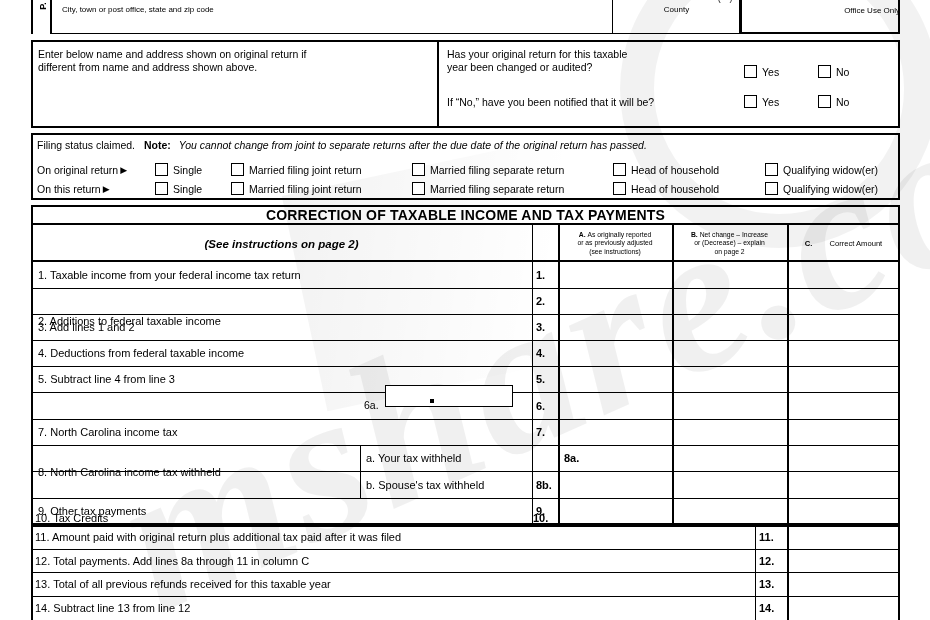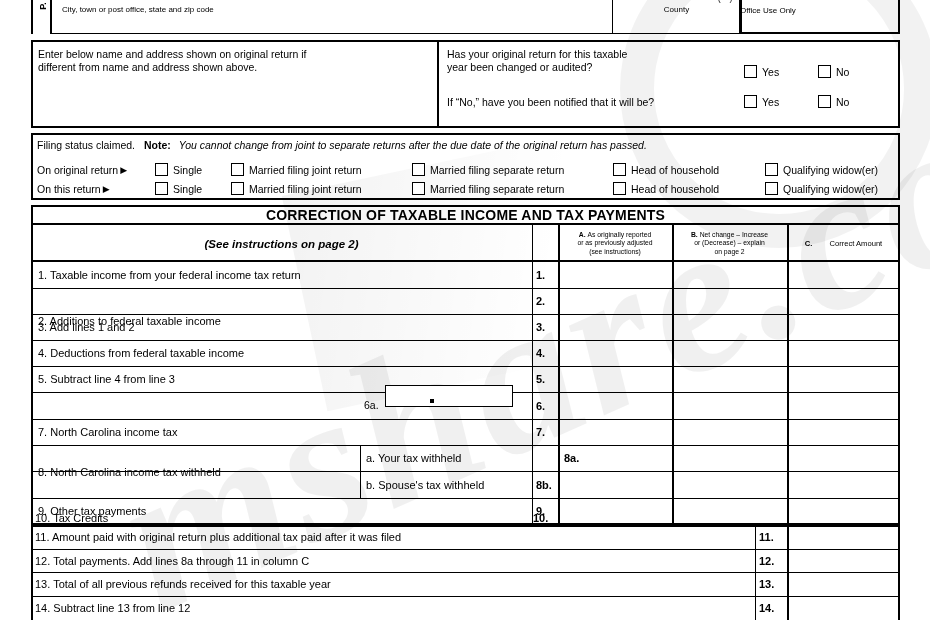--- a/index.html
+++ b/index.html
@@ -179,21 +179,21 @@
   </div>
 
   <div class="box b1" style="left:51px;top:0;width:562px;height:34px;border-top:none;">
   </div>
   <div class="lbl lbl-sm" style="left:62px;top:5px;">City, town or post office, state and zip code</div>
 
   <div class="box b1" style="left:613px;top:0;width:127px;height:34px;border-top:none;border-left:none;"></div>
   <div class="lbl lbl-sm" style="left:610px;top:5px;width:133px;text-align:center;">County</div>
 
   <div class="box b2" style="left:740px;top:0;width:160px;height:34px;border-top:none;"></div>
-  <div class="lbl lbl-sm" style="left:740px;top:6px;width:160px;text-align:left;">Office Use Only</div>
+  <div class="lbl lbl-sm" style="left:740px;top:6px;width:160px;text-align:right;">Office Use Only</div>
 
   <div class="lbl lbl-sm" style="left:718px;top:-6px;">(&nbsp;&nbsp;&nbsp;&nbsp;)</div>
 
   <div class="box b2" style="left:31px;top:40px;width:869px;height:88px;"></div>
   <div class="box" style="left:437px;top:40px;width:0;height:88px;border-left:2px solid #000;"></div>
 
   <div class="lbl" style="left:38px;top:48px;">Enter below name and address shown on original return if</div>
   <div class="lbl" style="left:38px;top:61px;">different from name and address shown above.</div>
 
   <div class="lbl" style="left:447px;top:48px;">Has your original return for this taxable</div>

